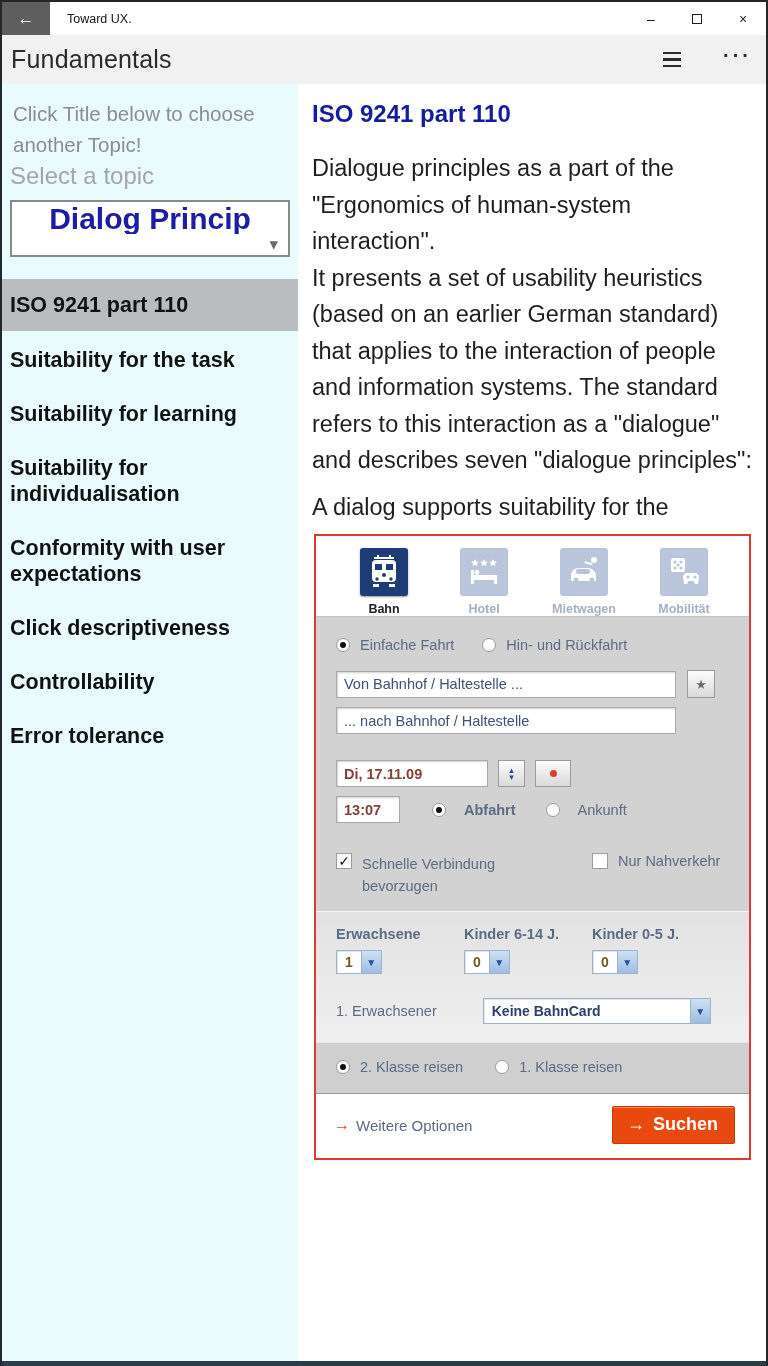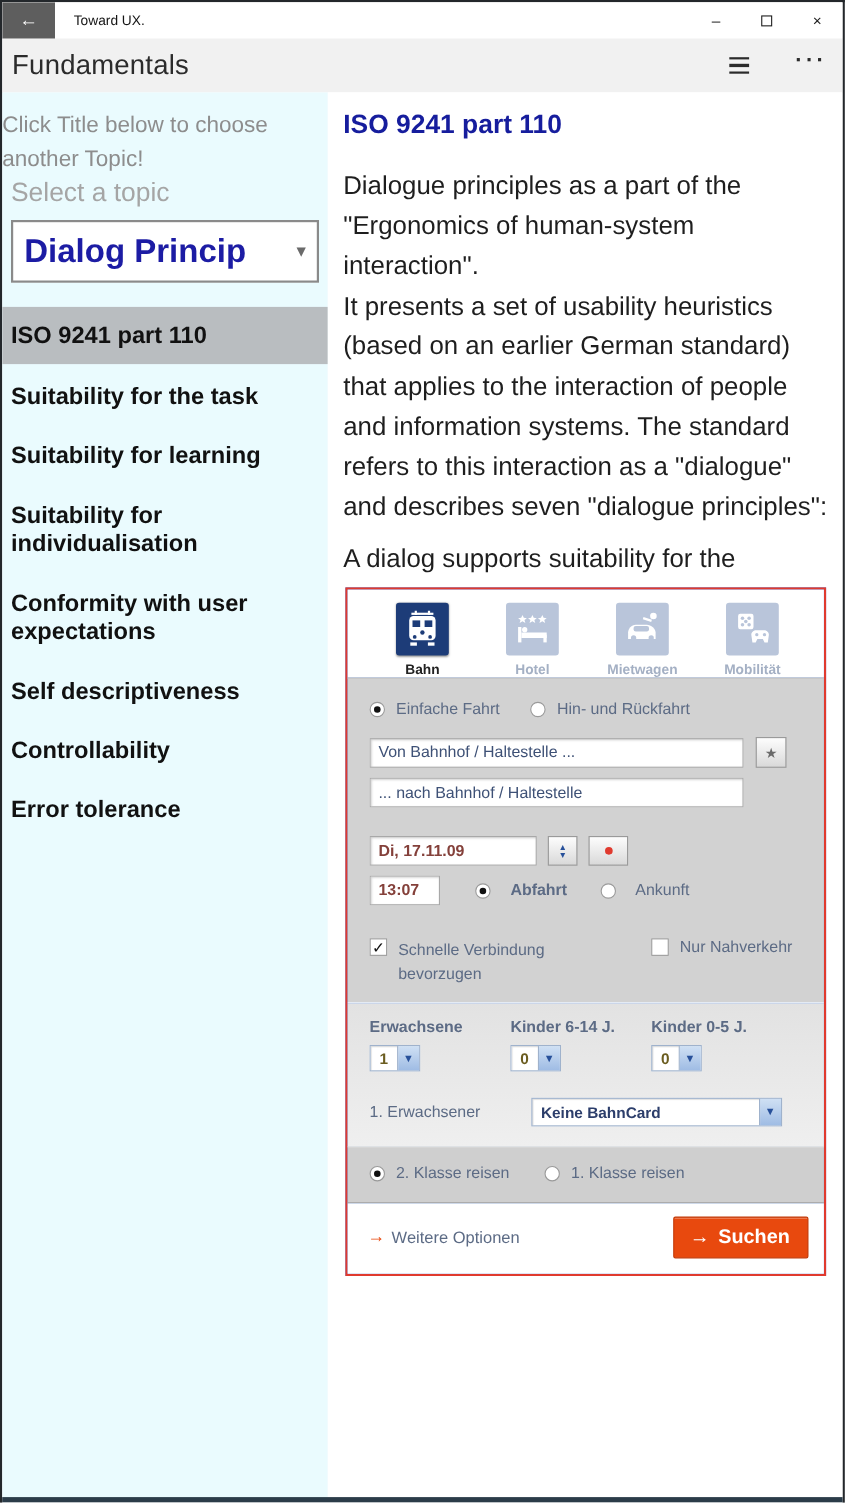--- a/index.html
+++ b/index.html
@@ -18,23 +18,23 @@
   
   .header { height:49px; background:#f1f1f1; display:flex; align-items:center; padding:0 14px 0 9px; }
   .page-title { font-size:25px; color:#2b2b2b; letter-spacing:0.2px; }
   .header-icons { margin-left:auto; display:flex; align-items:center; gap:38px; }
   .menu-icon { display:inline-flex; flex-direction:column; gap:4px; padding:4px; }
   .menu-icon i { display:block; width:18px; height:2.4px; background:#2b2b2b; }
   .ellipsis-icon { font-size:20px; color:#2b2b2b; letter-spacing:3px; font-weight:bold; line-height:10px; padding-bottom:8px;}
   
   .app-body { display:flex; height:1279px; }
   .sidebar { width:296px; background:#eafbfe; flex-shrink:0; padding-top:14px; }
-  .sidebar-hint { padding:0 0; font-size:20.5px; line-height:31px; color:#8d8d8d; }
+  .sidebar-hint { padding:0 11px; font-size:20.5px; line-height:31px; color:#8d8d8d; }
   .select-label { padding:0 8px; font-size:24px; color:#a5a5a5; margin-top:2px; }
-  .topic-combo { margin:10px 8px 0 8px; height:57px; background:#ffffff; border:2px solid #8a8a8a; display:flex; align-items:center; padding:0 10px; cursor:pointer; }
+  .topic-combo { margin:10px 8px 0 8px; height:57px; background:#ffffff; border:2px solid #8a8a8a; display:flex; align-items:center; padding:0 10px; cursor:pointer;flex-direction:column; }
   .topic-combo .value { font-size:30px; font-weight:bold; color:#1c1ca4; white-space:nowrap; overflow:hidden; }
   .topic-combo .chev { margin-left:auto; color:#6a6a6a; font-size:17px; }
   .topic-list { margin-top:22px; }
   .topic-item { font-size:21.5px; font-weight:bold; color:#111111; line-height:26px; padding:6px 8px; margin-bottom:16px; cursor:pointer; }
   .topic-item.selected { background:#b9bdc0; padding:13px 8px; margin-bottom:10px; }
   
   .content { flex:1; background:#ffffff; padding:16px 10px 0 14px; position:relative; }
   .content h1 { font-size:24px; font-weight:bold; color:#161d9d; margin-bottom:22px; }
   .content p { font-size:23.5px; line-height:36.5px; color:#1e1e1e; }
   .content p.joined { margin-bottom:0; }
@@ -113,21 +113,21 @@
       <div class="topic-combo">
         <span class="value">Dialog Princip</span>
         <span class="chev">▾</span>
       </div>
       <div class="topic-list">
         <div class="topic-item selected">ISO 9241 part 110</div>
         <div class="topic-item">Suitability for the task</div>
         <div class="topic-item">Suitability for learning</div>
         <div class="topic-item">Suitability for individualisation</div>
         <div class="topic-item">Conformity with user expectations</div>
-        <div class="topic-item">Self descriptiveness</div>
+        <div class="topic-item">Click descriptiveness</div>
         <div class="topic-item">Controllability</div>
         <div class="topic-item">Error tolerance</div>
       </div>
     </div>
 
     <div class="content">
       <h1>ISO 9241 part 110</h1>
       <p class="joined">Dialogue principles as a part of the "Ergonomics of human-system interaction".</p>
       <p>It presents a set of usability heuristics (based on an earlier German standard) that applies to the interaction of people and information systems. The standard refers to this interaction as a "dialogue" and describes seven "dialogue principles":</p>
       <p class="lead-gap">A dialog supports suitability for the</p>

